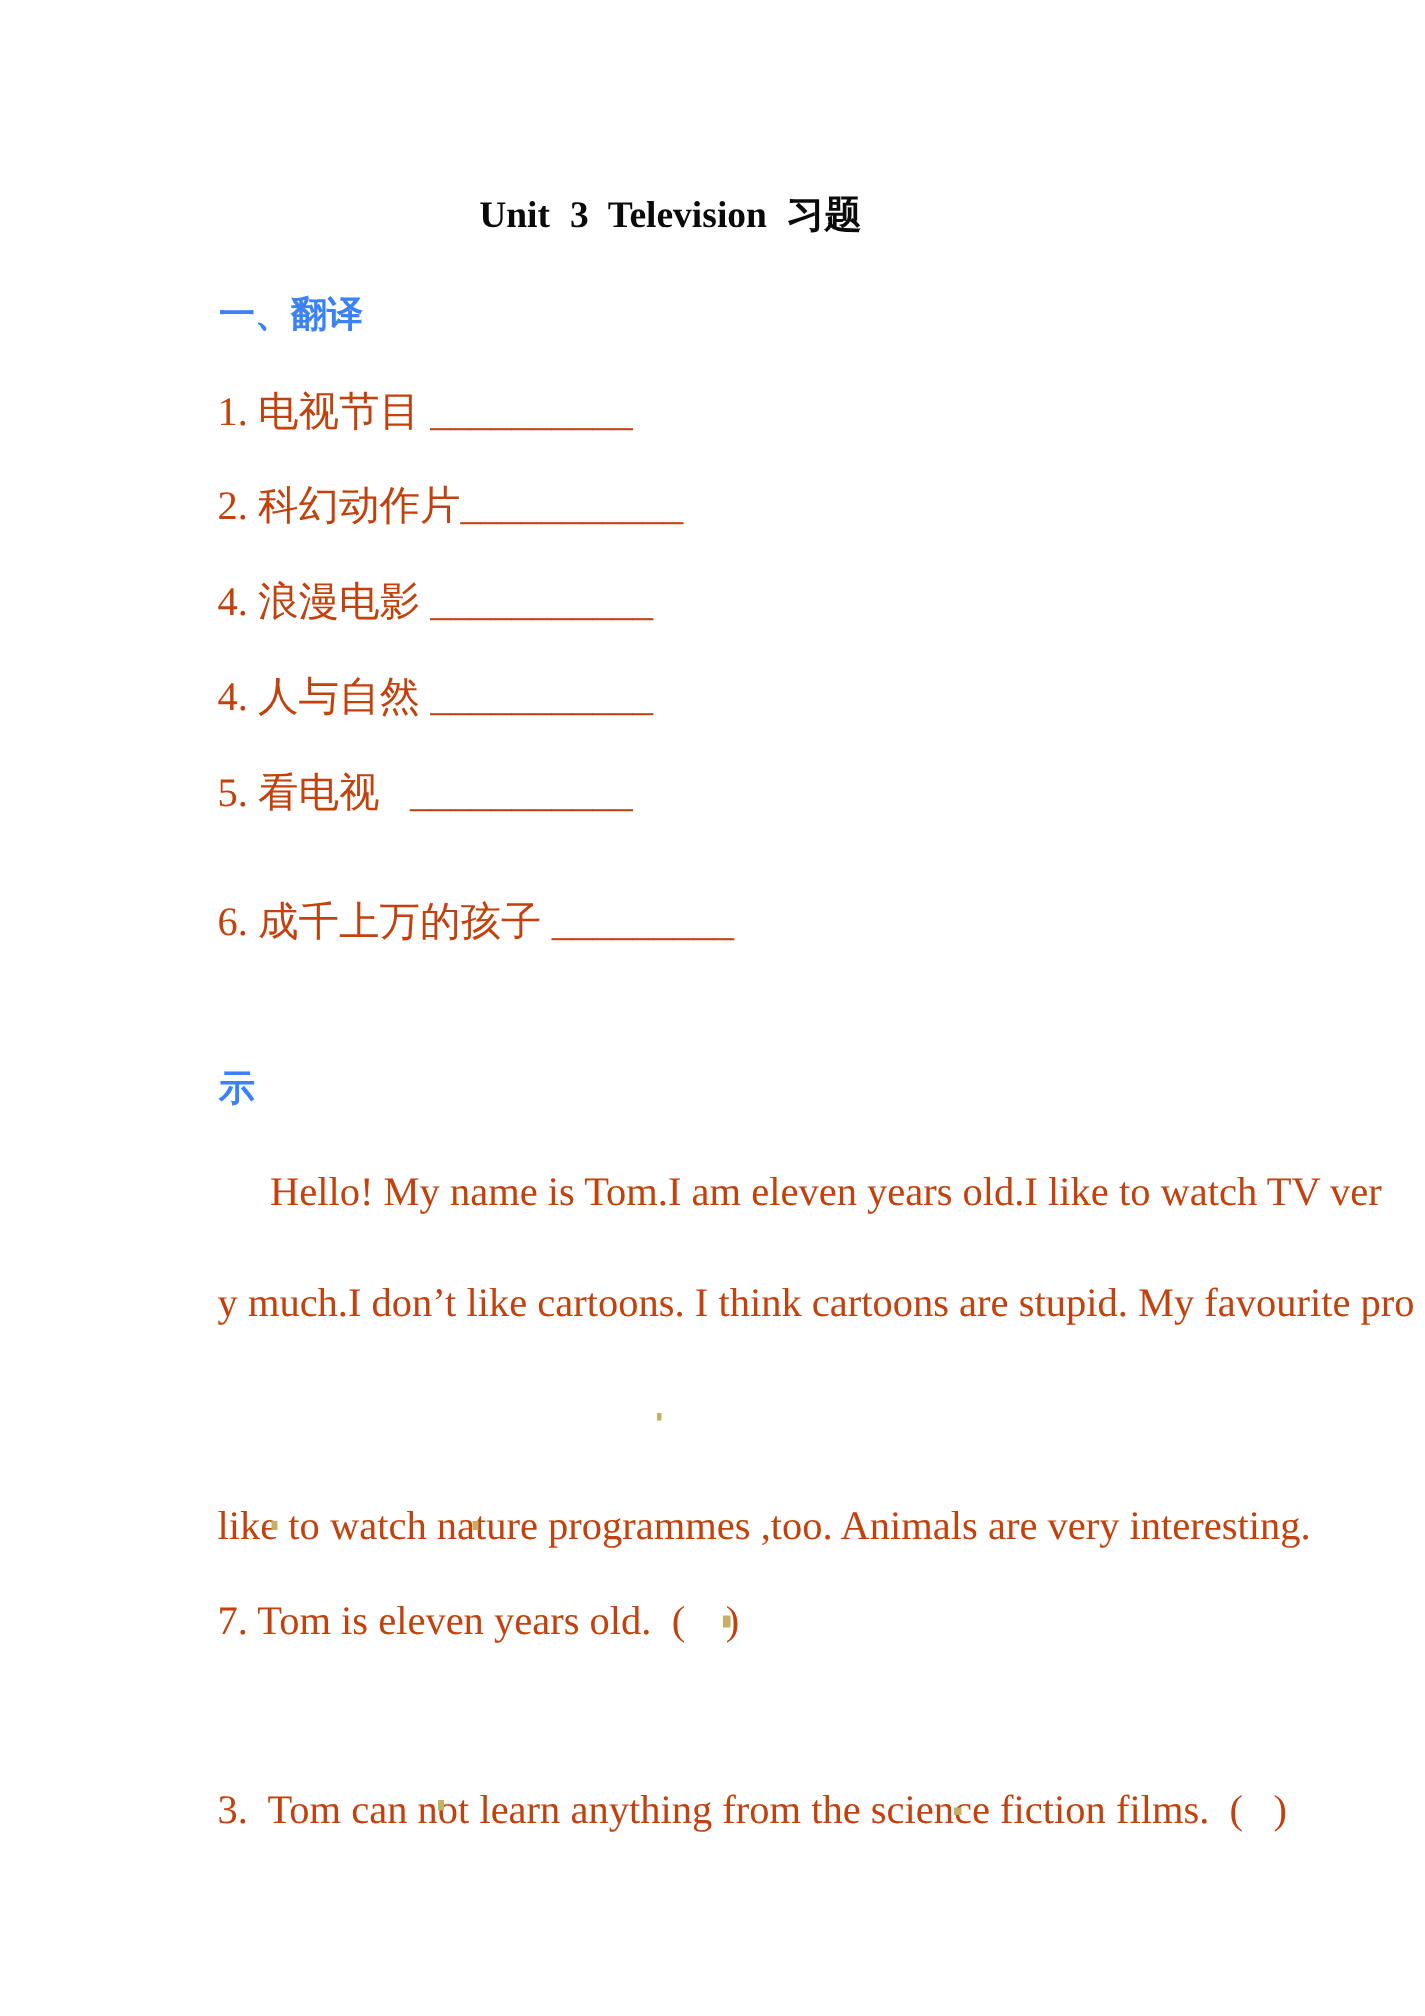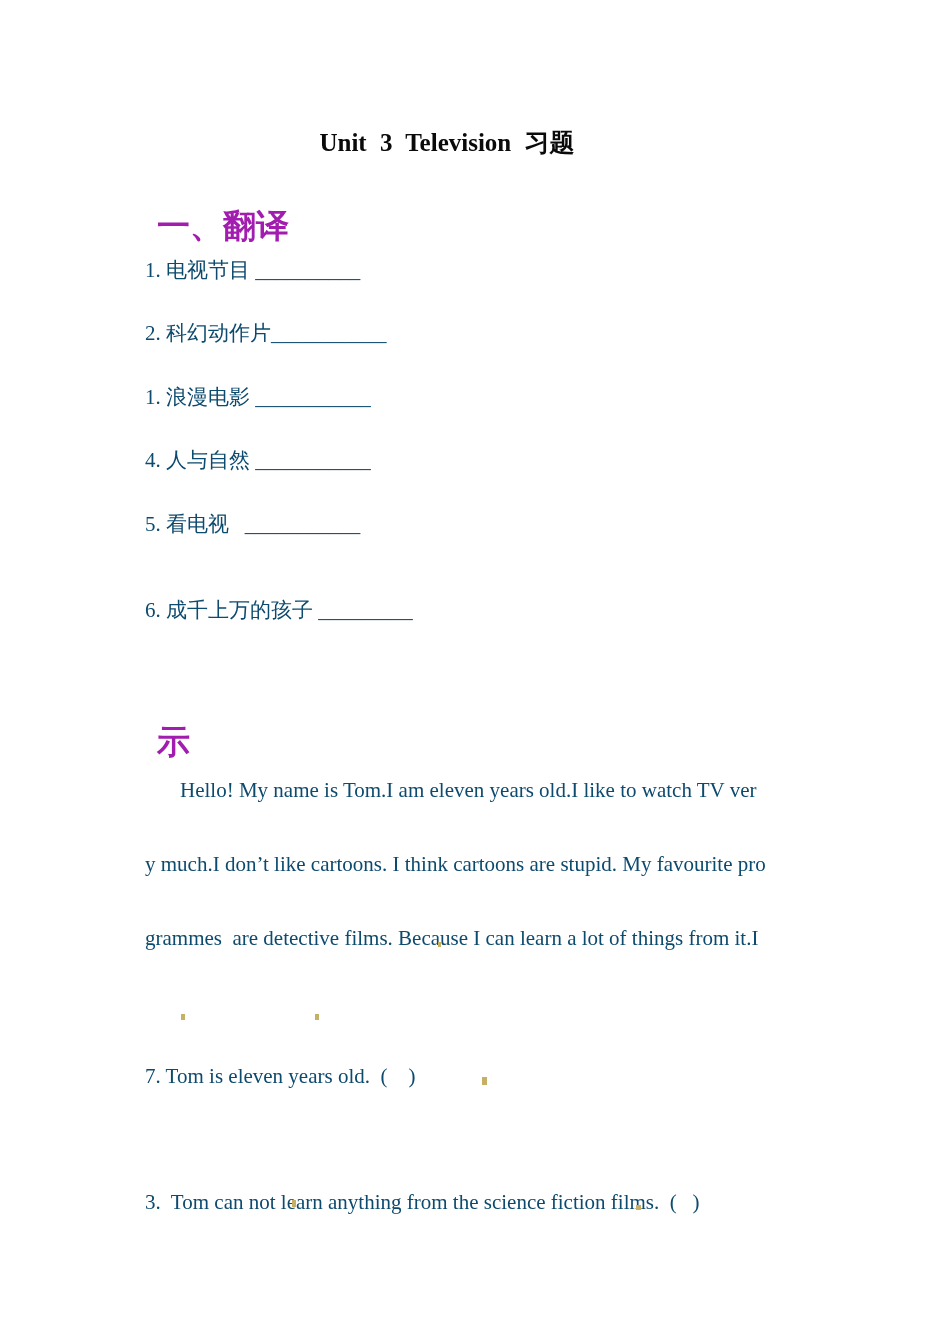--- a/index.html
+++ b/index.html
@@ -25,65 +25,65 @@
     text-align: center;
     font-size: 25px;
     font-weight: bold;
     word-spacing: 7px;
     font-family: "Liberation Serif", "DejaVu Serif", serif;
     white-space: pre;
   }
   .section-heading {
     position: absolute;
     left: 145px;
-    margin: 12px;
+    margin: 1px;
     font-family: "Liberation Sans", "DejaVu Sans", sans-serif;
     font-weight: bold;
-    font-size: 33px;
-    color: #a21caf;
+    font-size: 24px;
+    color: #3b82f6;
     white-space: pre;
     line-height: 1.15;
   }
   .line {
     position: absolute;
     left: 145px;
-    font-size: 21px;
+    font-size: 27px;
     line-height: 1.2;
     white-space: pre;
-    color: #0c4a6e;
+    color: #c2410c;
   }
   .indent {
     left: 180px;
   }
   .dot {
     position: absolute;
     display: block;
   }
 </style>
 </head>
 <body>
 
 <div class="page">
 
   <h1 class="doc-title">Unit 3 Television 习题</h1>
 
   <div class="section-heading" style="top:195px">一、翻译</div>
 
   <div class="line" style="top:258px">1. 电视节目 __________</div>
   <div class="line" style="top:321px">2. 科幻动作片___________</div>
-  <div class="line" style="top:385px">1. 浪漫电影 ___________</div>
+  <div class="line" style="top:385px">4. 浪漫电影 ___________</div>
   <div class="line" style="top:448px">4. 人与自然 ___________</div>
   <div class="line" style="top:512px">5. 看电视   ___________</div>
   <div class="line" style="top:598px">6. 成千上万的孩子 _________</div>
 
   <div class="section-heading" style="top:711px">示</div>
 
   <div class="line" style="top:852px">y much.I don’t like cartoons. I think cartoons are stupid. My favourite pro</div>
   <div class="line indent" style="top:778px">Hello! My name is Tom.I am eleven years old.I like to watch TV ver</div>
-  <div class="line" style="top:926px">grammes  are detective films. Because I can learn a lot of things from it.I</div>
+  <div class="line" style="top:1001px">like to watch nature programmes ,too. Animals are very interesting.</div>
 
   <div class="line" style="top:1064px">7. Tom is eleven years old.  (    )</div>
   <div class="line" style="top:1190px">3.  Tom can not learn anything from the science fiction films.  (   )</div>
 
 <span class="dot" style="left: 482px; top: 1077px; width: 5px; height: 8px; background: rgb(198, 176, 101);"></span>
     <span class="dot" style="left: 181px; top: 1014px; width: 4px; height: 6px; background: rgb(198, 176, 101);"></span>
     <span class="dot" style="left: 315px; top: 1014px; width: 4px; height: 6px; background: rgb(198, 176, 101);"></span>
     <span class="dot" style="left: 438px; top: 942px; width: 3px; height: 5px; background: rgb(198, 176, 101);"></span>
     <span class="dot" style="left: 292px; top: 1200px; width: 4px; height: 7px; background: rgb(198, 176, 101);"></span>
     <span class="dot" style="left: 636px; top: 1205px; width: 5px; height: 5px; background: rgb(198, 176, 101);"></span>

